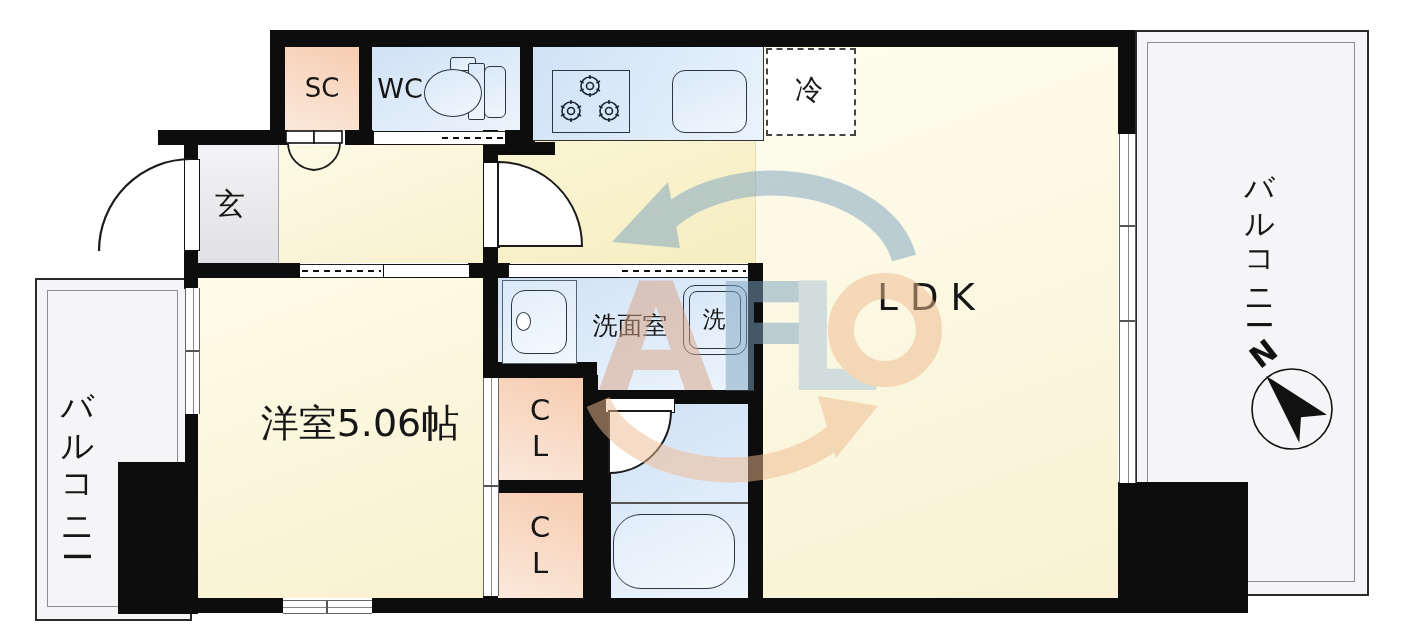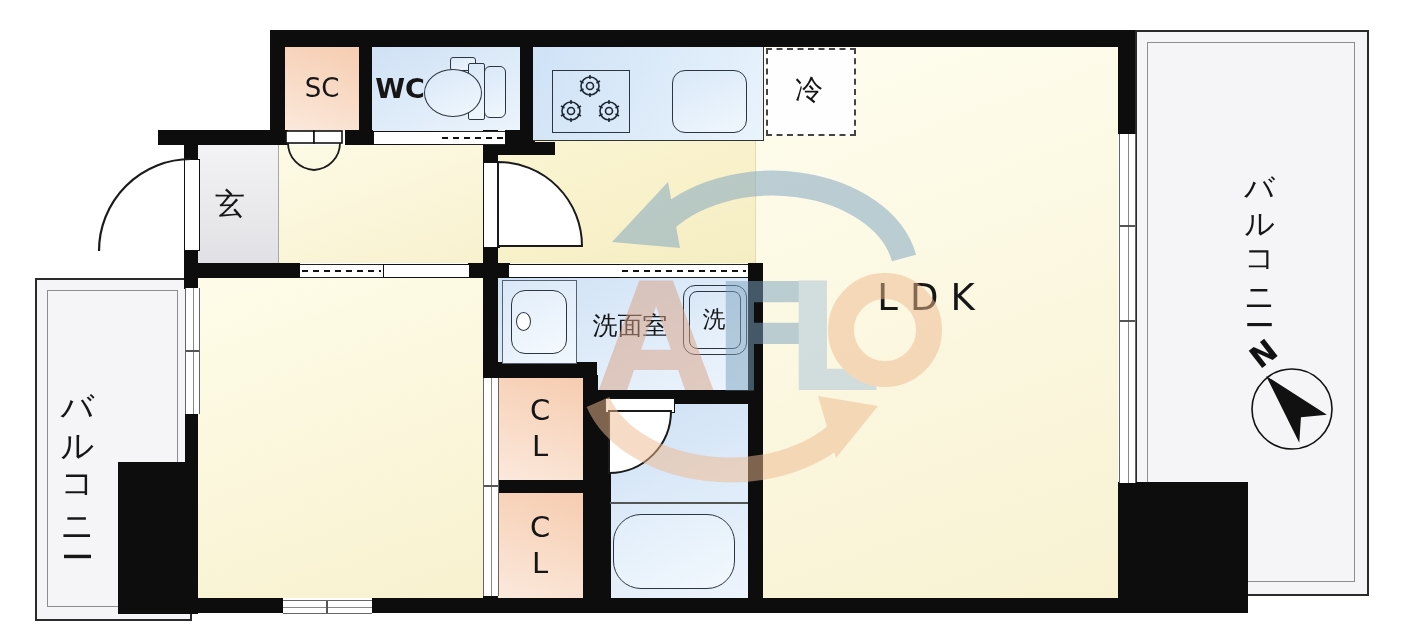--- a/index.html
+++ b/index.html
@@ -167,24 +167,25 @@
     </g>
 
     <g>
       <circle cx="1292" cy="409" r="40" fill="none" stroke="#111" stroke-width="1.6"></circle>
       <polygon points="0,-42 24,26 2,12 -15,31" fill="#111" transform="translate(1292,409) rotate(-38)"></polygon>
       <text id="compass-n" font-size="30" font-weight="bold" fill="#111" text-anchor="middle" transform="translate(1270,362) rotate(-38)" font-family="DejaVu Sans, sans-serif">N</text>
     </g>
   </svg>
 
   <div class="lbl" style="left:285px;top:45px;width:74px;height:86px;font-size:26px;">SC</div>
-  <div class="lbl" style="left:368px;top:45px;width:64px;height:86px;font-size:27px;font-weight:bold;">WC</div>
+  <div class="lbl" style="left:368px;top:45px;width:64px;height:86px;font-size:27px;">WC</div>
   <div class="lbl" style="left:766px;top:48px;width:86px;height:84px;font-size:28px;">冷</div>
   <div class="lbl" style="left:197px;top:145px;width:66px;height:118px;font-size:30px;">玄</div>
   <div class="lbl" style="left:832px;top:272px;width:200px;height:50px;font-size:37px;letter-spacing:12px;">LDK</div>
+  <div class="lbl" style="left:200px;top:394px;width:320px;height:58px;font-size:38px;">洋室5.06帖</div>
   <div class="lbl" style="left:578px;top:302px;width:104px;height:46px;font-size:25px;">洗面室</div>
   <div class="lbl" style="left:689px;top:291px;width:50px;height:56px;font-size:23px;">洗</div>
   <div class="lbl vert" style="left:497px;top:378px;width:86px;height:102px;font-size:29px;letter-spacing:2px;">CL</div>
   <div class="lbl vert" style="left:497px;top:493px;width:86px;height:105px;font-size:29px;letter-spacing:2px;">CL</div>
   <div class="lbl vert" style="left:50px;top:340px;width:54px;height:235px;font-size:33px;letter-spacing:5px;">バルコニー</div>
   <div class="lbl vert" style="left:1231px;top:122px;width:56px;height:225px;font-size:30px;letter-spacing:5px;">バルコニー</div>
 
   <svg id="watermark" width="1410" height="636" viewBox="0 0 1410 636">
     <g font-family="DejaVu Sans, sans-serif" font-weight="bold" font-size="150">
       <text id="wm-a" x="598" y="390" fill="#d9a183">A</text>

